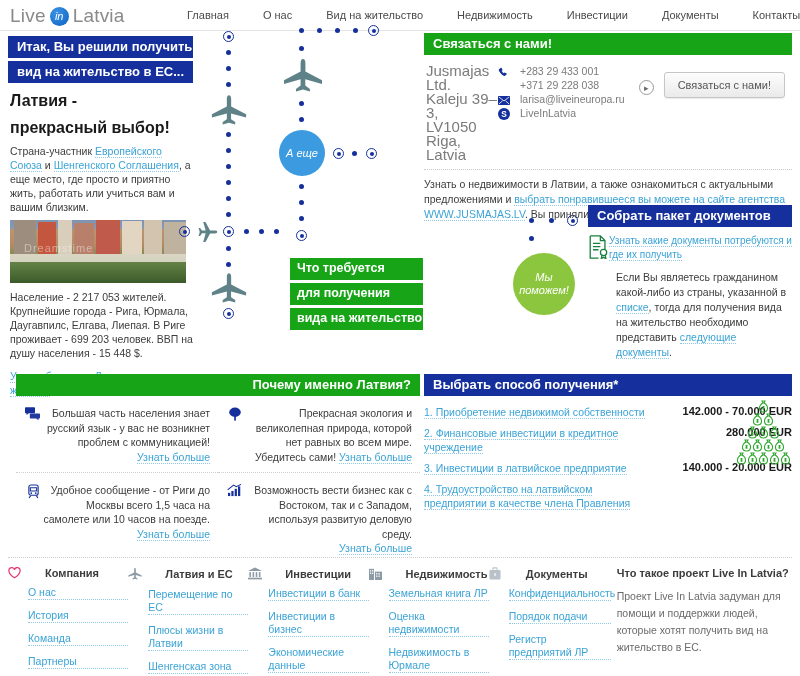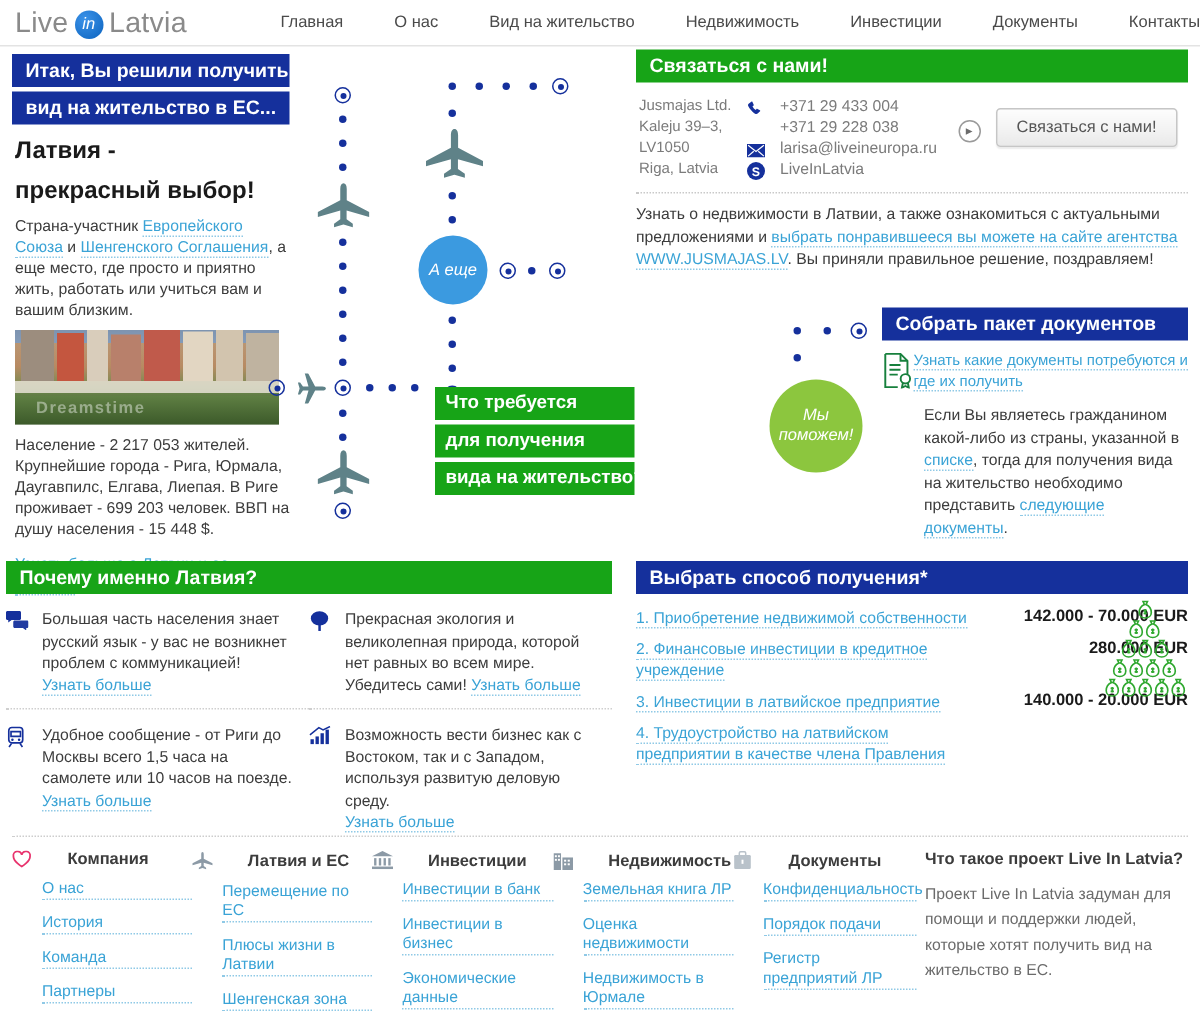--- a/index.html
+++ b/index.html
@@ -60,25 +60,25 @@
   .ph3{left:48px;top:0;width:14px;height:34px;background:#d9cdbb;}
   .ph4{left:64px;top:3px;width:20px;height:31px;background:#b8806b;}
   .ph5{left:86px;top:0;width:24px;height:34px;background:#c05a4b;}
   .ph6{left:112px;top:1px;width:20px;height:33px;background:#e2d6c2;}
   .ph7{left:134px;top:0;width:18px;height:34px;background:#d2c4ae;}
   .ph8{left:154px;top:2px;width:22px;height:32px;background:#bfb3a0;}
   .photo .awn{left:0;top:34px;width:176px;height:8px;background:#e8e2d6;opacity:.85;}
   .photo .grn{left:0;top:44px;width:176px;height:19px;background:linear-gradient(#5f7f43,#3c5a2a);}
   .photo .wm{
     position:absolute;left:14px;top:22px;font-size:11px;color:rgba(255,255,255,.42);
-    letter-spacing:1px;font-weight:bold;margin-top:24px;
+    letter-spacing:1px;font-weight:normal;
   }
 
   
-  .mid{position:absolute;left:193px;top:44px;width:230px;height:340px;}
+  .mid{position:absolute;left:193px;top:17px;width:230px;height:340px;}
   .dot{position:absolute;border-radius:50%;background:#15309c;}
   .dot.s{width:5px;height:5px;}
   .ring{
     position:absolute;width:11px;height:11px;border-radius:50%;
     border:1.5px solid #15309c;box-sizing:border-box;
   }
   .ring:after{
     content:"";position:absolute;left:50%;top:50%;width:4px;height:4px;
     margin:-2px 0 0 -2px;border-radius:50%;background:#15309c;
   }
@@ -95,21 +95,21 @@
 
   .gstack{position:absolute;left:290px;top:258px;width:133px;}
   .gstack div{
     background:#17a417;color:#fff;font-size:12.5px;font-weight:bold;
     padding:3px 7px 4px;line-height:15px;margin-bottom:3px;white-space:nowrap;
   }
 
   
   .right{position:absolute;left:424px;top:33px;width:368px;}
   .contact-body{display:flex;align-items:flex-start;padding:9px 0 0 2px;}
-  .addr{font-size:10px;line-height:14px;color:#7b7b7b;width:72px;}
+  .addr{font-size:15px;line-height:14px;color:#7b7b7b;width:72px;}
   .cicons{width:22px;padding-top:1px;}
   .cicons div{height:14px;display:flex;align-items:center;color:#15309c;}
   .cvals{font-size:10.5px;line-height:14px;color:#7b7b7b;}
   .arrow-circ{
     width:15px;height:15px;border-radius:50%;border:1px solid #9a9a9a;
     display:flex;align-items:center;justify-content:center;
     font-size:9px;color:#6b6b6b;margin:16px 10px 0 14px;box-sizing:border-box;
   }
   .btn{
     margin-top:8px;padding:6px 13px;font-size:11px;color:#555;
@@ -120,21 +120,21 @@
   .dotted-sep{border-top:1px dotted #c9c9c9;margin:7px 0 0;}
   .rtxt{font-size:10.5px;line-height:15px;color:#3c3c3c;margin-top:7px;}
 
   .docbox{position:absolute;left:588px;top:205px;width:204px;}
   .docrow{display:flex;margin-top:7px;}
   .doc-ico{width:28px;color:#17803d;padding-top:1px;}
   .doclink{font-size:10px;line-height:14px;}
   .doctxt{font-size:10.5px;line-height:15px;color:#3c3c3c;margin:8px 0 0 28px;}
 
   
-  .sec-left{position:absolute;left:4px;top:374px;width:404px;}
+  .sec-left{position:absolute;left:16px;top:374px;width:404px;text-align:right;}
   .sec-right{position:absolute;left:424px;top:374px;width:368px;}
   .feat-grid{display:flex;flex-wrap:wrap;}
   .feat{width:50%;box-sizing:border-box;display:flex;padding:10px 8px 8px 0;}
   .feat.brd{border-bottom:1px dotted #cfcfcf;}
   .feat-ico{width:24px;flex:0 0 24px;color:#15309c;padding-top:1px;}
   .feat-txt{font-size:10.5px;line-height:14.5px;color:#3c3c3c;}
 
   .ways{padding-top:9px;position:relative;}
   .way{display:flex;align-items:flex-start;margin-bottom:7px;}
   .way-label{flex:1;font-size:10.5px;line-height:14px;}
@@ -318,21 +318,21 @@
         </div>
         <div>
           <svg width="12" height="12" viewBox="0 0 16 16">
             <circle cx="8" cy="8" r="8" fill="#15309c"></circle>
             <text x="8" y="12" font-size="11" font-family="Liberation Sans, sans-serif" font-weight="bold" fill="#fff" text-anchor="middle">S</text>
           </svg>
         </div>
       </div>
 
       <div class="cvals">
-        <div>+371 29 433 004</div>
+        <div>+283 29 433 001</div>
         <div>+371 29 228 038</div>
         <div>larisa@liveineuropa.ru</div>
         <div>LiveInLatvia</div>
       </div>
 
       <div class="arrow-circ">▸</div>
 
       <div class="btn">Связаться с нами!</div>
     </div>
 

